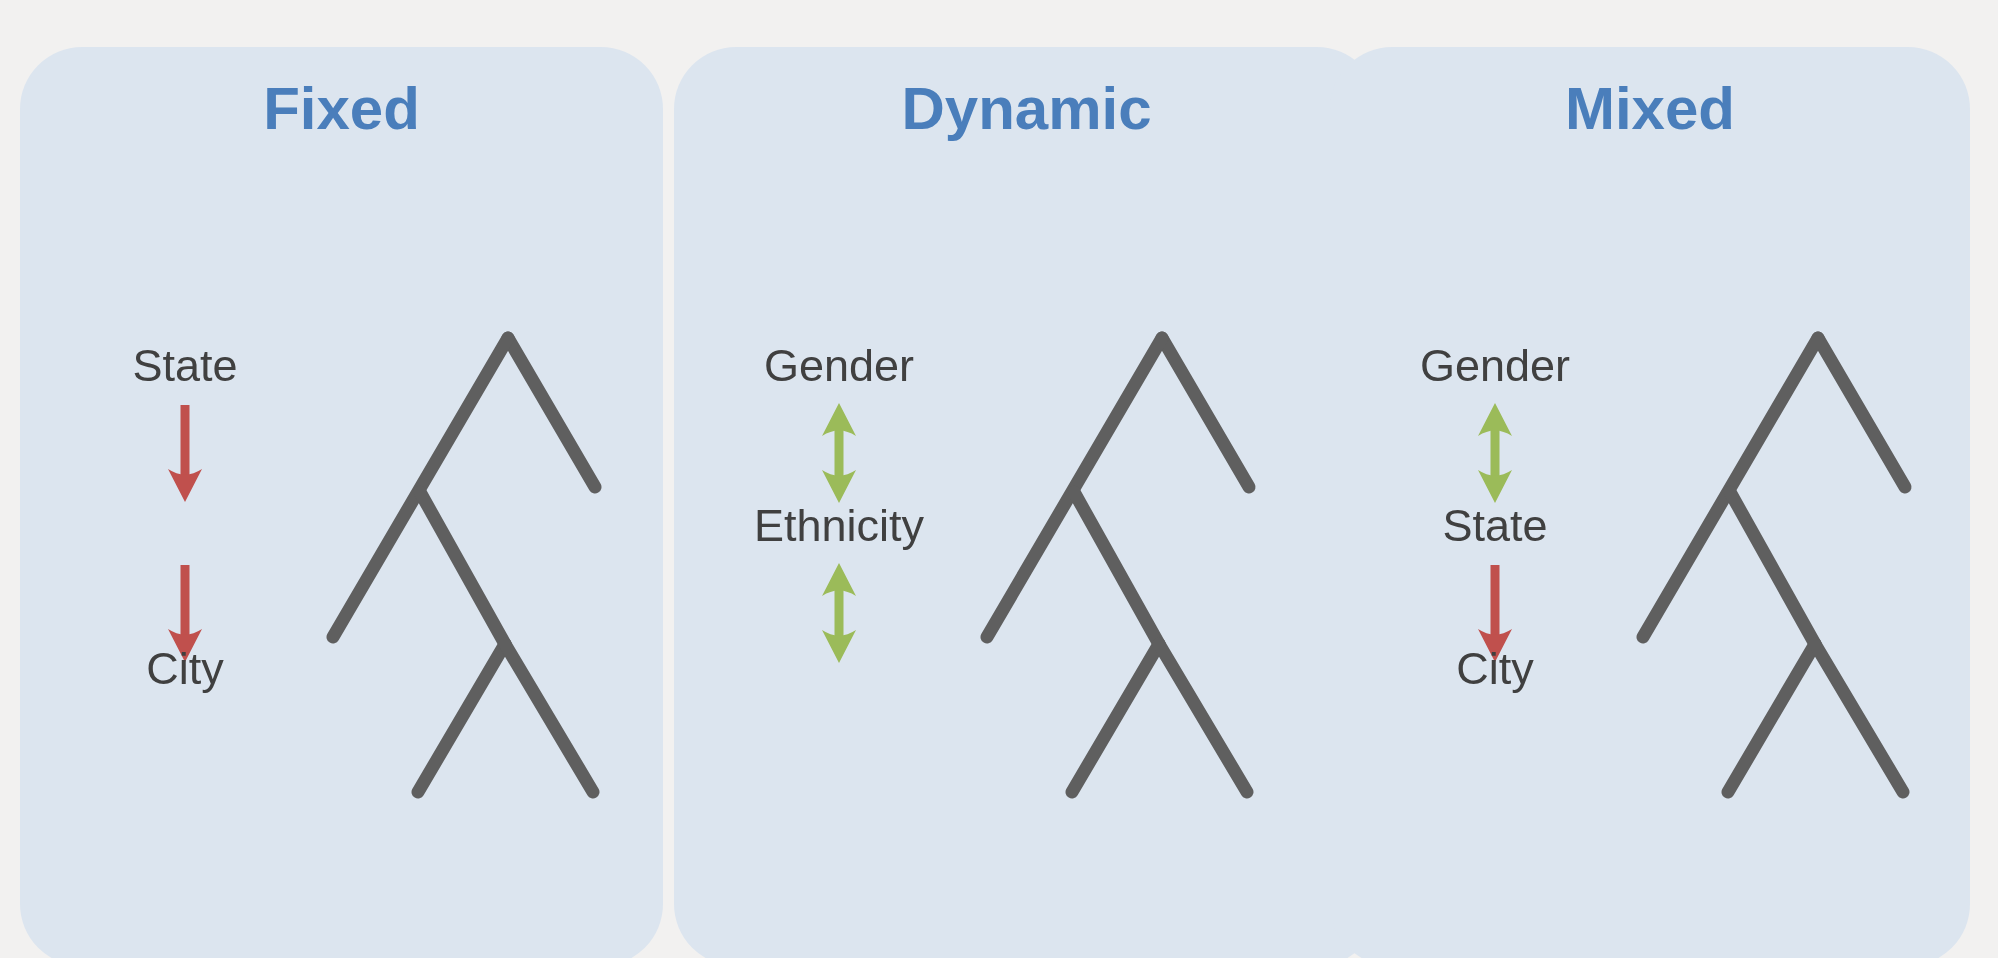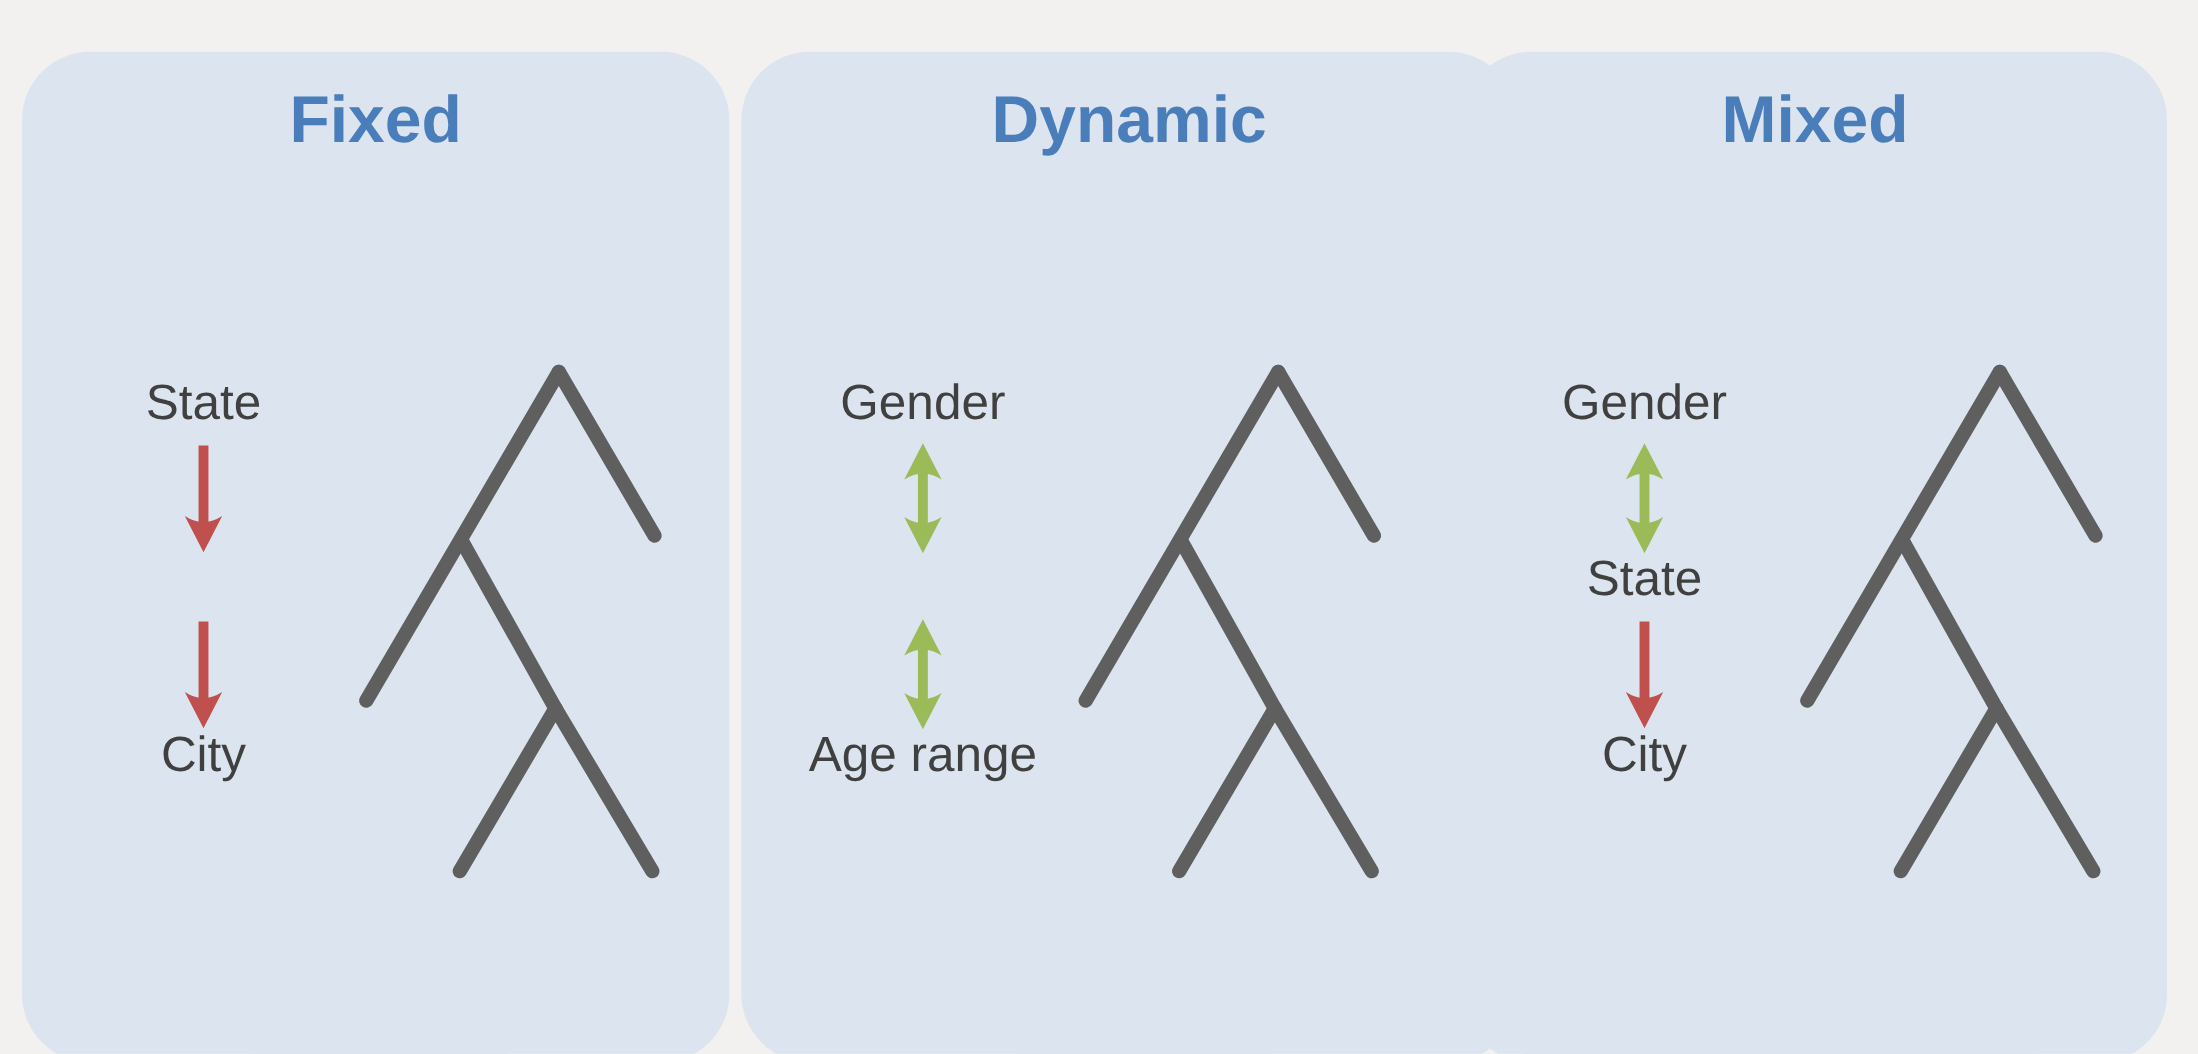--- a/index.html
+++ b/index.html
@@ -59,21 +59,21 @@
     left: 0;
     width: 100%;
     text-align: center;
     font-size: 45px;
     color: #404040;
     line-height: 1;
     white-space: nowrap;
   }
   .chain-row.r0 { top: 0px; }
   .chain-row.r1 { top: 160px; }
-  .chain-row.r2 { top: 320px; }
+  .chain-row.r2 { top: 303px; }
 
   .arrow-slot {
     position: absolute;
     left: 0;
     width: 100%;
     height: 110px;
     display: flex;
     align-items: center;
     justify-content: center;
   }
@@ -141,30 +141,30 @@
       <div class="chain-row r0">Gender</div>
 
       <div class="arrow-slot a0">
         <svg class="arrow-svg" width="44" height="104" viewBox="0 0 44 104">
           <line x1="22" y1="14" x2="22" y2="90" stroke="#9bbb59" stroke-width="9" stroke-linecap="butt"></line>
           <path d="M22 2 L5 35 Q22 24 39 35 Z" fill="#9bbb59"></path>
           <path d="M22 102 L5 69 Q22 80 39 69 Z" fill="#9bbb59"></path>
         </svg>
       </div>
 
+      <div class="chain-row r1">Ethnicity</div>
 
       <div class="arrow-slot a1">
         <svg class="arrow-svg" width="44" height="104" viewBox="0 0 44 104">
           <line x1="22" y1="14" x2="22" y2="90" stroke="#9bbb59" stroke-width="9" stroke-linecap="butt"></line>
           <path d="M22 2 L5 35 Q22 24 39 35 Z" fill="#9bbb59"></path>
           <path d="M22 102 L5 69 Q22 80 39 69 Z" fill="#9bbb59"></path>
         </svg>
       </div>
 
-      <div class="chain-row r2">Age range</div>
     </div>
 
     <div class="tree">
       <svg width="420" height="570" viewBox="0 0 420 570">
         <g stroke="#5f5f5f" stroke-width="13" stroke-linecap="round" fill="none">
           <line x1="293" y1="83" x2="380" y2="232"></line>
           <line x1="293" y1="83" x2="118" y2="382"></line>
           <line x1="205" y1="237" x2="290" y2="389"></line>
           <line x1="290" y1="389" x2="203" y2="537"></line>
           <line x1="290" y1="389" x2="378" y2="537"></line>

